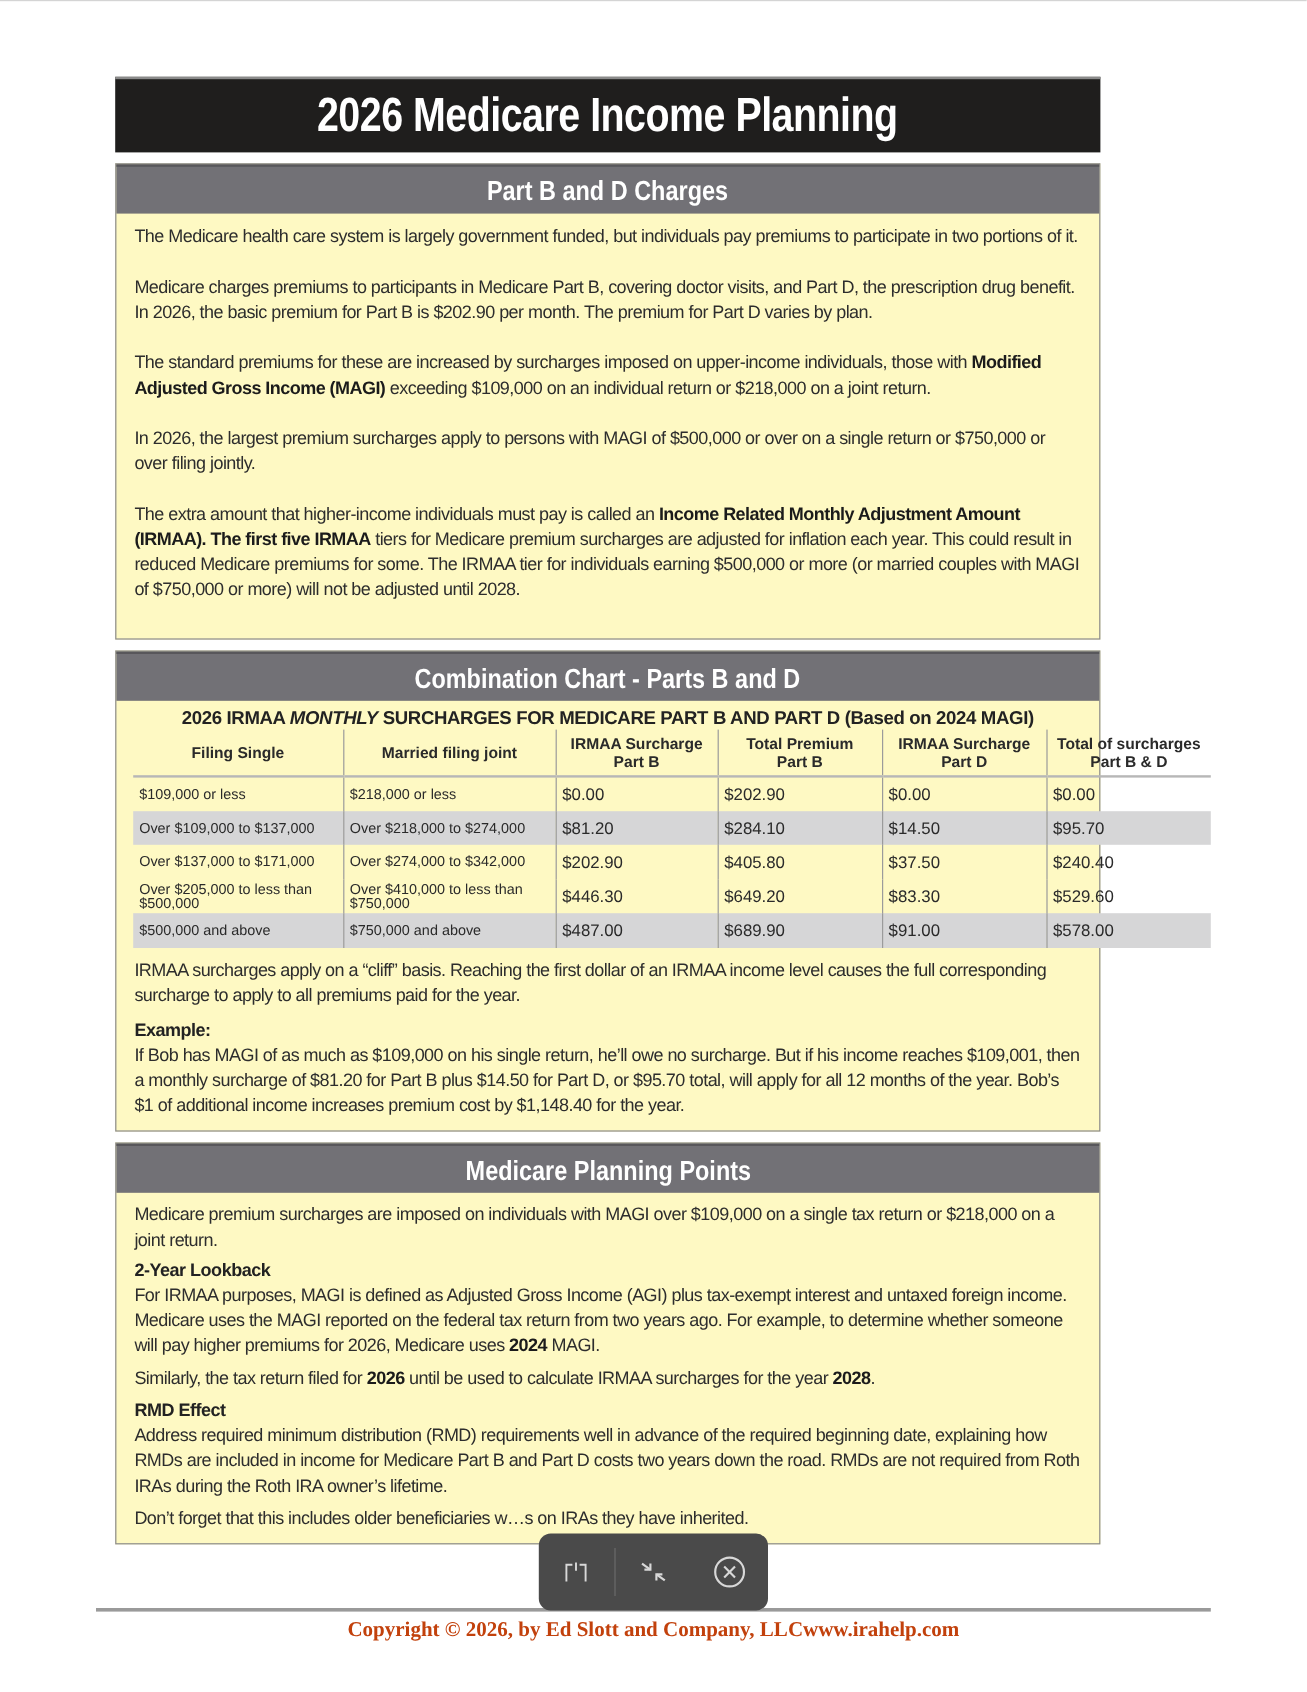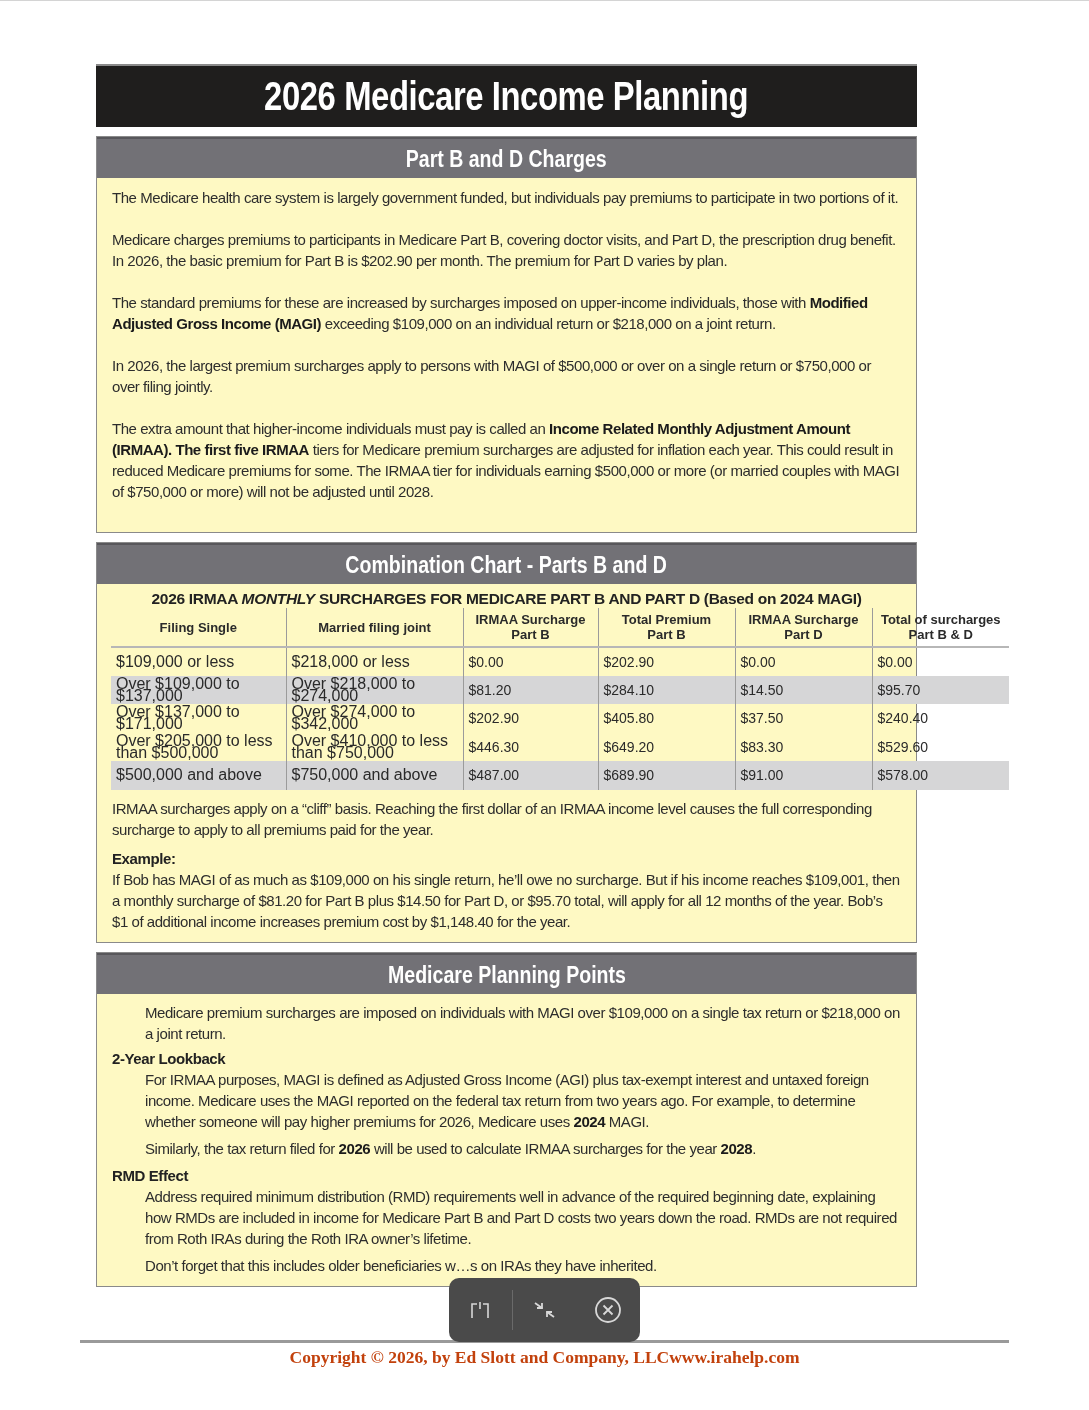--- a/index.html
+++ b/index.html
@@ -25,25 +25,25 @@
   .body p.tight { margin-bottom: 6px; }
   .body b { color: #1b1b1b; }
   .subhead { font-weight: bold; color: #222; letter-spacing: -0.4px; }
   .sec1 .body { padding-top: 9px; height: 354px; }
   .tbl-title { text-align: center; font-weight: bold; font-size: 15.5px; margin-top: 6px; letter-spacing: -0.3px; color: #222; }
   table.irmaa { width: 898px; margin: 0 auto 0 14px; border-collapse: collapse; font-size: 12.5px; }
   table.irmaa th { font-weight: bold; font-size: 13px; line-height: 15px; text-align: center; padding: 4px 4px 4px; border-bottom: 2px solid #b7b7b7; color: #2a2a2a; }
   table.irmaa td { height: 28.5px; padding: 0 5px; color: #2a2a2a; border-left: 1px solid #9b9b9b; vertical-align: middle; }
   table.irmaa th + th { border-left: 1px solid #9b9b9b; }
   table.irmaa td:first-child { border-left: none; }
-  table.irmaa td.small { font-size: 16px; line-height: 12px; }
+  table.irmaa td.small { font-size: 12px; line-height: 12px; }
   table.irmaa td.money { font-size: 14px; }
   table.irmaa tr.shade td { background: #d6d6d7; }
   .sec2 .body { padding-top: 8px; }
-  .sec3 .body p { margin-bottom: 8px; margin-left: 33px; }
+  .sec3 .body p { margin-bottom: 8px; }
   .footer-rule { position: absolute; left: 80px; top: 1340px; width: 929px; height: 3px; background: #9a9a9a; }
   .footer { position: absolute; left: 80px; top: 1347px; width: 929px; font-family: "Liberation Serif", serif; font-weight: bold; font-size: 17.5px; color: #c2410c; display: flex; justify-content: center; }
   .overlay {
     position: absolute; left: 449px; top: 1278px; width: 191px; height: 64px; background: #4a4a4a;
     border-radius: 10px; display: flex; align-items: center; color: #d8d8d8;
   }
   .overlay .btn { width: 64px; height: 64px; display: flex; align-items: center; justify-content: center; cursor: pointer; }
   .overlay .sep { width: 1px; height: 40px; background: #6a6a6a; }
 </style>
 </head>
@@ -144,21 +144,21 @@
       <p style="margin-bottom:0">If Bob has MAGI of as much as $109,000 on his single return, he’ll owe no surcharge. But if his income reaches $109,001, then a monthly surcharge of $81.20 for Part B plus $14.50 for Part D, or $95.70 total, will apply for all 12 months of the year. Bob’s $1 of additional income increases premium cost by $1,148.40 for the year.</p>
     </div>
   </div>
 
   <div class="section sec3">
     <div class="section-head"><span>Medicare Planning Points</span></div>
     <div class="body">
       <p style="margin-bottom:4px">Medicare premium surcharges are imposed on individuals with MAGI over $109,000 on a single tax return or $218,000 on a joint return.</p>
       <div class="subhead">2-Year Lookback</div>
       <p style="margin-bottom:6px"><span>For IRMAA purposes, MAGI is defined as Adjusted Gross Income (AGI) plus tax-exempt interest and untaxed foreign income. Medicare uses the MAGI reported on the federal tax return from two years ago. For example, to determine whether someone will pay higher premiums for 2026, Medicare uses </span><b>2024</b><span> MAGI.</span></p>
-      <p style="margin-bottom:6px"><span>Similarly, the tax return filed for </span><b>2026</b><span> will be used to calculate IRMAA surcharges for the year </span><b>2028</b><span>.</span></p>
+      <p style="margin-bottom:6px"><span>Similarly, the tax return filed for </span><b>2026</b><span> until be used to calculate IRMAA surcharges for the year </span><b>2028</b><span>.</span></p>
       <div class="subhead">RMD Effect</div>
       <p style="margin-bottom:6px">Address required minimum distribution (RMD) requirements well in advance of the required beginning date, explaining how RMDs are included in income for Medicare Part B and Part D costs two years down the road. RMDs are not required from Roth IRAs during the Roth IRA owner’s lifetime.</p>
       <p style="margin-bottom:0">Don’t forget that this includes older beneficiaries w…s on IRAs they have inherited.</p>
     </div>
   </div>
 </div>
 
 <div class="footer-rule"></div>
 <div class="footer">
   <span>Copyright © 2026, by Ed Slott and Company, LLC</span>

